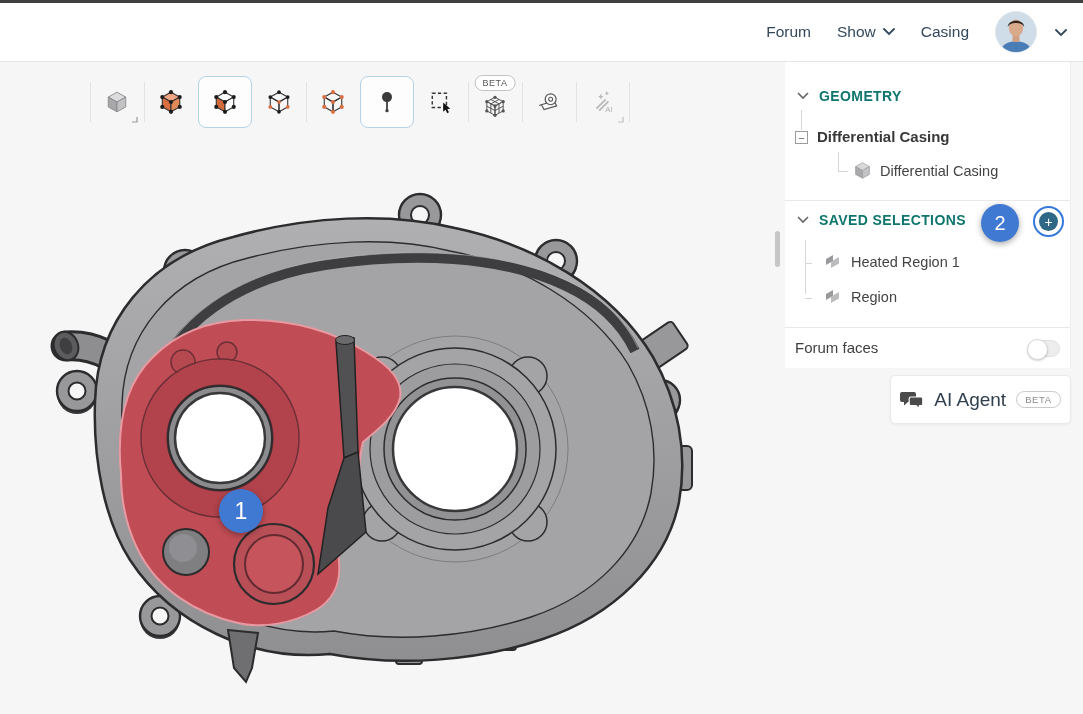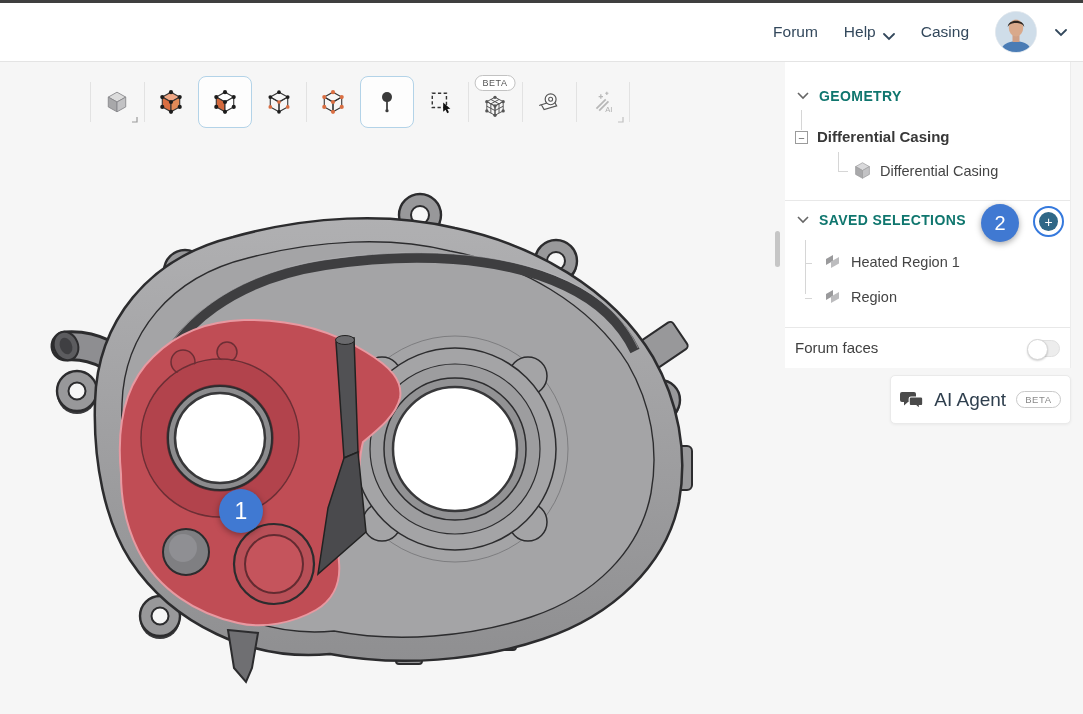--- a/index.html
+++ b/index.html
@@ -4,21 +4,21 @@
 <style>
   * { margin:0; padding:0; box-sizing:border-box; }
   html,body { width:1083px; height:714px; }
   body { font-family:"Liberation Sans", sans-serif; background:#f6f6f6; position:relative; overflow:hidden; }
 
   
   .topstrip { position:absolute; left:0; top:0; width:1083px; height:3px; background:#3f3f3f; }
   .appbar { position:absolute; left:0; top:3px; width:1083px; height:59px; background:#ffffff;
             border-bottom:1px solid #e4e4e4; display:flex; align-items:center; justify-content:flex-end;
             padding-right:16px; gap:26px; }
-  .navlink { font-size:15.5px; color:#33485c; cursor:pointer; display:flex; align-items:flex-end; gap:7px; }
+  .navlink { font-size:15.5px; color:#33485c; cursor:pointer; display:flex; align-items:center; gap:7px; }
   .chev { width:12px; height:8px; }
   .avatar { width:42px; height:42px; border-radius:50%; overflow:hidden; background:#cfdde9; border:1px solid #e2e8ee; }
   .user-chev { margin-left:-8px; }
 
   
   .toolbar { position:absolute; left:90px; top:76px; display:flex; }
   .tcell { width:54px; height:52px; position:relative; display:flex; align-items:center; justify-content:center; cursor:pointer; }
   .tcell::before { content:""; position:absolute; left:0; top:6px; bottom:6px; width:1px; background:#e2e2e2; }
   .toolbar .tcell:last-child::after { content:""; position:absolute; right:0; top:6px; bottom:6px; width:1px; background:#e2e2e2; }
   .tcell.selected::before, .tcell.selected + .tcell::before { display:none; }
@@ -75,21 +75,21 @@
 </head>
 <body>
 
 <div class="topstrip"></div>
 
 <header class="appbar">
   <span class="navlink">
       <span>Forum</span>
     </span>
   <span class="navlink">
-    <span>Help</span>
+    <span>Show</span>
     <svg class="chev" viewBox="0 0 12 8">
         <polyline points="1,1 6,6 11,1" fill="none" stroke="#33485c" stroke-width="1.8" stroke-linecap="round"></polyline>
       </svg>
   </span>
   <span class="navlink">
       <span>Casing</span>
     </span>
   <span class="avatar">
     <svg viewBox="0 0 40 40" width="40" height="40">
       <rect width="40" height="40" fill="#cfdde9"></rect>

